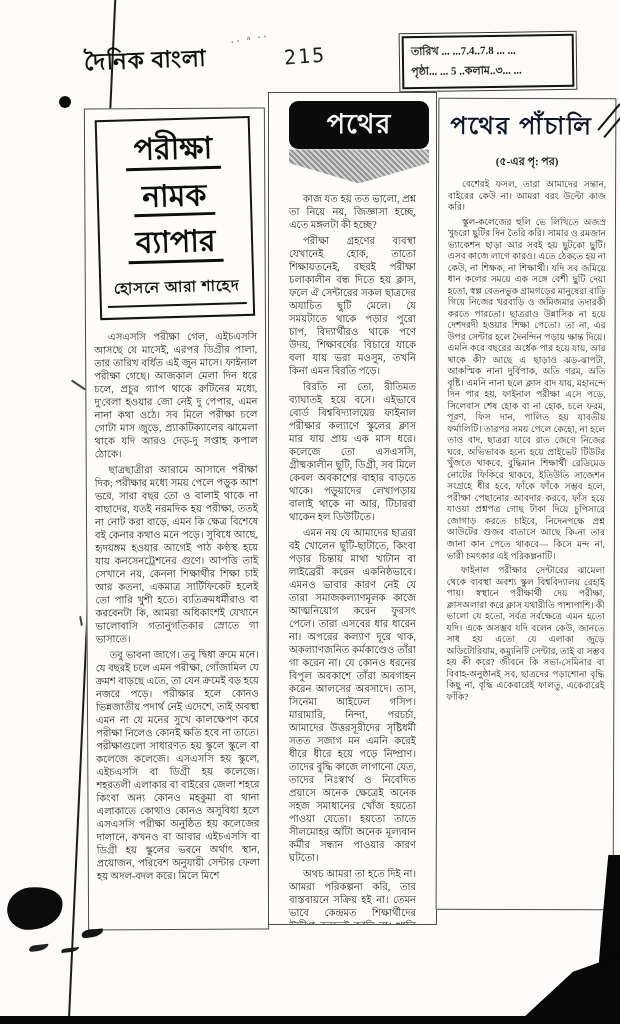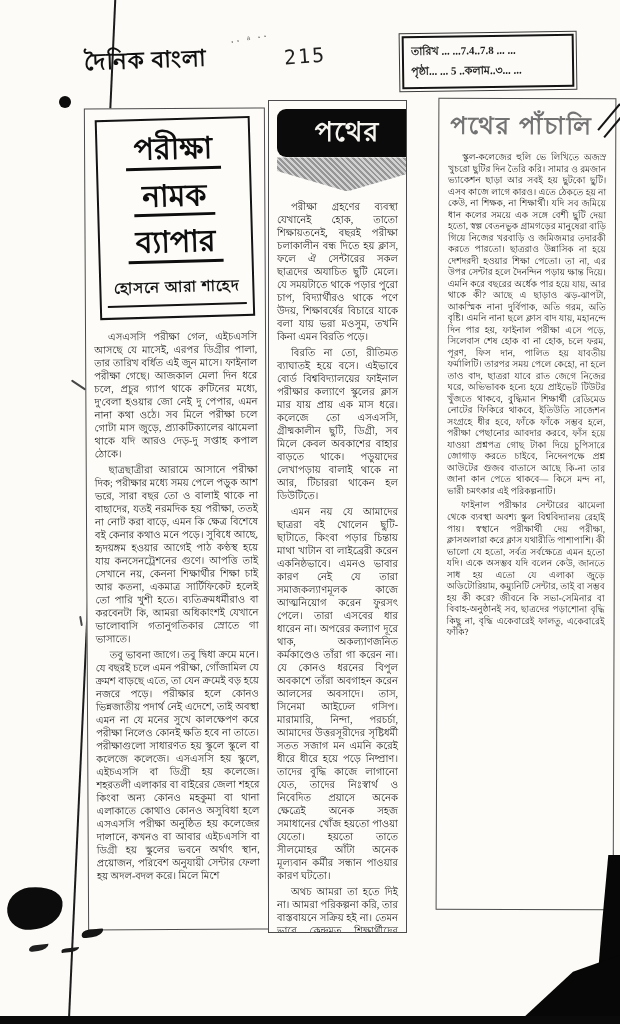--- a/index.html
+++ b/index.html
@@ -14,38 +14,38 @@
   .paper-name { position:absolute; left:84px; top:42px; font-size:23px; font-weight:bold; color:#101010; transform:rotate(-2deg); letter-spacing:1px; }
   .scribble { position:absolute; left:230px; top:32px; font-size:12px; color:#555; transform:rotate(-10deg); letter-spacing:2px; }
   .page-num { position:absolute; left:284px; top:44px; font-size:20px; font-family:"DejaVu Sans Mono", monospace; color:#1f1f1f; transform:rotate(-4deg); letter-spacing:2px; }
   .stamp { position:absolute; left:402px; top:35px; width:172px; height:53px; border:2px solid #141414; outline:1px solid #3a3a3a; outline-offset:2px; transform:rotate(-0.8deg); padding:5px 7px; box-sizing:border-box; display:flex; flex-direction:column; justify-content:space-between; background:#fcfbf7; }
   .stamp div { font-size:11px; font-weight:bold; color:#1d1d1d; white-space:nowrap; overflow:hidden; }
   .punch-dot { position:absolute; left:59px; top:96px; width:12px; height:12px; background:#0c0c0c; border-radius:50%; }
 
   
   .col { position:absolute; box-sizing:border-box; background:#fdfcf9; border:1px solid #4c4c4c; overflow:hidden; }
   .col-left  { left:86px;  top:108px; width:181px; height:822px; transform:rotate(-0.3deg); padding:6px 8px; }
-  .col-mid   { left:268px; top:100px;  width:139px; height:833px; padding:6px 8px; }
+  .col-mid   { left:268px; top:92px;  width:169px; height:833px; padding:6px 20px; }
   .col-right { left:437px; top:98px;  width:178px; height:812px; transform:rotate(0.2deg); padding:4px 9px; }
 
   .headline-box { border:2px solid #141414; margin:3px 4px 12px; padding:12px 6px 8px; transform:rotate(-1.3deg); background:#fdfcf9; }
   .hw { font-size:30px; font-weight:bold; color:#0e0e0e; border-bottom:3px solid #0e0e0e; display:table; margin:0 auto 9px; padding:0 8px 1px; line-height:1.12; white-space:nowrap; }
   .byline { font-size:15px; font-weight:bold; color:#141414; text-align:center; border-bottom:2px solid #141414; padding-bottom:4px; margin:12px 0 2px; letter-spacing:1px; white-space:nowrap; }
 
   .body { font-size:10px; line-height:1.3; text-align:justify; color:#1e1e1e; }
   .body p { margin:0 0 3px; text-indent:14px; }
   .col-right .body { font-size:9px; line-height:1.28; }
 
   .masthead { background:#0b0b0b; color:#f6f5ef; border-radius:9px; width:140px; margin:2px auto 0; text-align:center; font-weight:bold; padding:7px 0 9px; }
   .masthead div { font-size:27px; line-height:1.2; letter-spacing:1px; }
   .ribbon { width:140px; height:34px; margin:0 auto 9px;
             background:repeating-linear-gradient(45deg,#969696 0 2px,#d2d2d2 2px 4px);
             clip-path:polygon(0 0,100% 0,100% 40%,50% 100%,0 40%); }
 
-  .r-headline { font-size:24px; font-weight:bold; color:#737373; padding:4px 0 5px 2px; letter-spacing:2px; white-space:nowrap; }
+  .r-headline { font-size:24px; font-weight:bold; color:#0f172a; padding:4px 0 5px 2px; letter-spacing:2px; white-space:nowrap; }
   .cont-note { text-align:center; font-size:11px; font-weight:bold; color:#1a1a1a; margin:1px 0 7px; }
   .flourish { position:absolute; width:2px; background:#141414; }
   .flourish.f1 { right:10px; top:100px; height:34px; transform:rotate(40deg); }
   .flourish.f2 { right:2px;  top:102px; height:40px; transform:rotate(40deg); }
 
   
   .pen-mark { position:absolute; background:#474747; border-radius:2px; }
   .pm1 { left:70px; top:384px; width:17px; height:2px; transform:rotate(34deg); }
   .pm2 { left:76px; top:620px; width:10px; height:2px; transform:rotate(80deg); }
 
@@ -89,30 +89,33 @@
         <p>তবু ভাবনা জাগে। তবু দ্বিধা ক্রমে মনে। যে বছরই চলে এমন পরীক্ষা, গোঁজামিল যে ক্রমশ বাড়ছে এতে, তা যেন ক্রমেই বড় হয়ে নজরে পড়ে। পরীক্ষার হলে কোনও ভিন্নজাতীয় পদার্থ নেই এদেশে, তাই অবস্থা এমন না যে মনের সুখে কালক্ষেপণ করে পরীক্ষা নিলেও কোনই ক্ষতি হবে না তাতে। পরীক্ষাগুলো সাধারণত হয় স্কুলে স্কুলে বা কলেজে কলেজে। এসএসসি হয় স্কুলে, এইচএসসি বা ডিগ্রী হয় কলেজে। শহরতলী এলাকার বা বাইরের জেলা শহরে কিংবা অন্য কোনও মহকুমা বা থানা এলাকাতে কোথাও কোনও অসুবিধা হলে এসএসসি পরীক্ষা অনুষ্ঠিত হয় কলেজের দালানে, কখনও বা আবার এইচএসসি বা ডিগ্রী হয় স্কুলের ভবনে অর্থাৎ স্থান, প্রয়োজন, পরিবেশ অনুযায়ী সেন্টার ফেলা হয় অদল-বদল করে। মিলে মিশে</p>
       </div>
   </article>
 
   <article class="col col-mid">
     <div class="masthead">
       <div>পথের</div>
     </div>
     <div class="ribbon"></div>
     <div class="body">
+        <p>কাজ যত হয় তত ভালো, প্রশ্ন তা নিয়ে নয়, জিজ্ঞাসা হচ্ছে, এতে মঙ্গলটা কী হচ্ছে?</p>
         <p>পরীক্ষা গ্রহণের ব্যবস্থা যেখানেই হোক, তাতো শিক্ষায়তনেই, বছরই পরীক্ষা চলাকালীন বন্ধ দিতে হয় ক্লাস, ফলে ঐ সেন্টারের সকল ছাত্রদের অযাচিত ছুটি মেলে। যে সময়টাতে থাকে পড়ার পুরো চাপ, বিদ্যার্থীরও থাকে পণে উদয়, শিক্ষাবর্ষের বিচারে যাকে বলা যায় ভরা মওসুম, তখনি কিনা এমন বিরতি পড়ে।</p>
         <p>বিরতি না তো, রীতিমত ব্যাঘাতই হয়ে বসে। এইভাবে বোর্ড বিশ্ববিদ্যালয়ের ফাইনাল পরীক্ষার কল্যাণে স্কুলের ক্লাস মার যায় প্রায় এক মাস ধরে। কলেজে তো এসএসসি, গ্রীষ্মকালীন ছুটি, ডিগ্রী, সব মিলে কেবল অবকাশের বাহার বাড়তে থাকে। পড়ুয়াদের লেখাপড়ায় বালাই থাকে না আর, টিচাররা থাকেন হল ডিউটিতে।</p>
         <p>এমন নয় যে আমাদের ছাত্ররা বই খোলেন ছুটি-ছাটাতে, কিংবা পড়ার চিন্তায় মাথা খাটান বা লাইব্রেরী করেন একনিষ্ঠভাবে। এমনও ভাবার কারণ নেই যে তারা সমাজকল্যাণমূলক কাজে আত্মনিয়োগ করেন ফুরসৎ পেলে। তারা এসবের ধার ধারেন না। অপরের কল্যাণ দূরে থাক, অকল্যাণজনিত কর্মকাণ্ডেও তাঁরা গা করেন না। যে কোনও ধরনের বিপুল অবকাশে তাঁরা অবগাহন করেন আলসের অবসাদে। তাস, সিনেমা আইঢেল গসিপ। মারামারি, নিন্দা, পরচর্চা, আমাদের উত্তরসূরীদের সৃষ্টিধর্মী সতত সজাগ মন এমনি করেই ধীরে ধীরে হয়ে পড়ে নিষ্প্রাণ। তাদের বুদ্ধি কাজে লাগানো যেত, তাদের নিঃস্বার্থ ও নিবেদিত প্রয়াসে অনেক ক্ষেত্রেই অনেক সহজ সমাধানের খোঁজ হয়তো পাওয়া যেতো। হয়তো তাতে সীলমোহর আঁটা অনেক মূল্যবান কর্মীর সন্ধান পাওয়ার কারণ ঘটতো।</p>
         <p>অথচ আমরা তা হতে দিই না। আমরা পরিকল্পনা করি, তার বাস্তবায়নে সক্রিয় হই না। তেমন ভাবে কেন্দ্রমত শিক্ষার্থীদের উদ্দীপ্ত করতেই জানি না। খালি খালি তাদের অভিযোগ করার কথা মানে হয় না, তারা এই পরি-</p>
       </div>
   </article>
 
   <article class="col col-right">
     <div class="r-headline">পথের পাঁচালি</div>
+    <div class="cont-note">(৫-এর পৃ: পর)</div>
     <div class="body">
+        <p>বেশেরই ফসল, তারা আমাদের সন্তান, বাইরের কেউ না। আমরা বরং উল্টো কাজ করি।</p>
         <p>স্কুল-কলেজের হুলি ভে লিখিতে অজস্র খুচরো ছুটির দিন তৈরি করি। সামার ও রমজান ভ্যাকেশন ছাড়া আর সবই হয় ছুটকো ছুটি। এসব কাজে লাগে কারও। এতে ঠেকতে হয় না কেউ, না শিক্ষক, না শিক্ষার্থী। যদি সব জমিয়ে ধান কলের সময়ে এক সঙ্গে বেশী ছুটি দেয়া হতো, স্বল্প বেতনভুক গ্রামগড়ের মানুষেরা বাড়ি গিয়ে নিজের খরবাড়ি ও জমিজমার তদারকী করতে পারতো। ছাত্ররাও উন্নাসিক না হয়ে দেশদরদী হওয়ার শিক্ষা পেতো। তা না, এর উপর সেন্টার হলে দৈনন্দিন পড়ায় ক্ষান্ত দিয়ে। এমনি করে বছরের অর্ধেক পার হয়ে যায়, আর থাকে কী? আছে এ ছাড়াও ঝড়-ঝাপটা, আকস্মিক নানা দুর্বিপাক, অতি গরম, অতি বৃষ্টি। এমনি নানা ছলে ক্লাস বাদ যায়, মহানন্দে দিন পার হয়, ফাইনাল পরীক্ষা এসে পড়ে, সিলেবাস শেষ হোক বা না হোক, চলে ফরম, পূরণ, ফিস দান, পালিত হয় যাবতীয় ফর্মালিটি। তারপর সময় পেলে কেহো, না হলে তাও বাদ, ছাত্ররা যাবে রাত জেগে নিজের ঘরে, অভিভাবক হন্যে হয়ে প্রাইভেট টিউটর খুঁজতে থাকবে, বুদ্ধিমান শিক্ষার্থী রেডিমেড নোটের ফিকিরে থাকবে, ইতিউতি সাজেশন সংগ্রহে ধীর হবে, ফাঁকে ফাঁকে সম্ভব হলে, পরীক্ষা পেছানোর আবদার করবে, ফাঁস হয়ে যাওয়া প্রশ্নপত্র গোছ টাকা দিয়ে চুপিসারে জোগাড় করতে চাইবে, নিদেনপক্ষে প্রশ্ন আউটের গুজব বাতাসে আছে কি-না তার জানা কান পেতে থাকবে— কিসে মন্দ না, ভারী চমৎকার এই পরিকল্পনাটি।</p>
         <p>ফাইনাল পরীক্ষার সেন্টারের ঝামেলা থেকে ব্যবস্থা অবশ্য স্কুল বিশ্ববিদ্যালয় রেহাই পায়। স্বস্থানে পরীক্ষার্থী দেয় পরীক্ষা, ক্লাসঅলারা করে ক্লাস যথারীতি পাশাপাশি। কী ভালো যে হতো, সর্বত্র সর্বক্ষেত্রে এমন হতো যদি। একে অসম্ভব যদি বলেন কেউ, জানতে সাধ হয় এতো যে এলাকা জুড়ে অডিটোরিয়াম, কম্যুনিটি সেন্টার, তাই বা সম্ভব হয় কী করে? জীবনে কি সভা-সেমিনার বা বিবাহ-অনুষ্ঠানই সব, ছাত্রদের পড়াশোনা বৃদ্ধি কিছু না, বৃদ্ধি একেবারেই ফালতু, একেবারেই ফাঁকি?</p>
       </div>
   </article>
 
   <div class="flourish f1"></div>
   <div class="flourish f2"></div>
 
   <div class="pen-mark pm1"></div>
   <div class="pen-mark pm2"></div>

